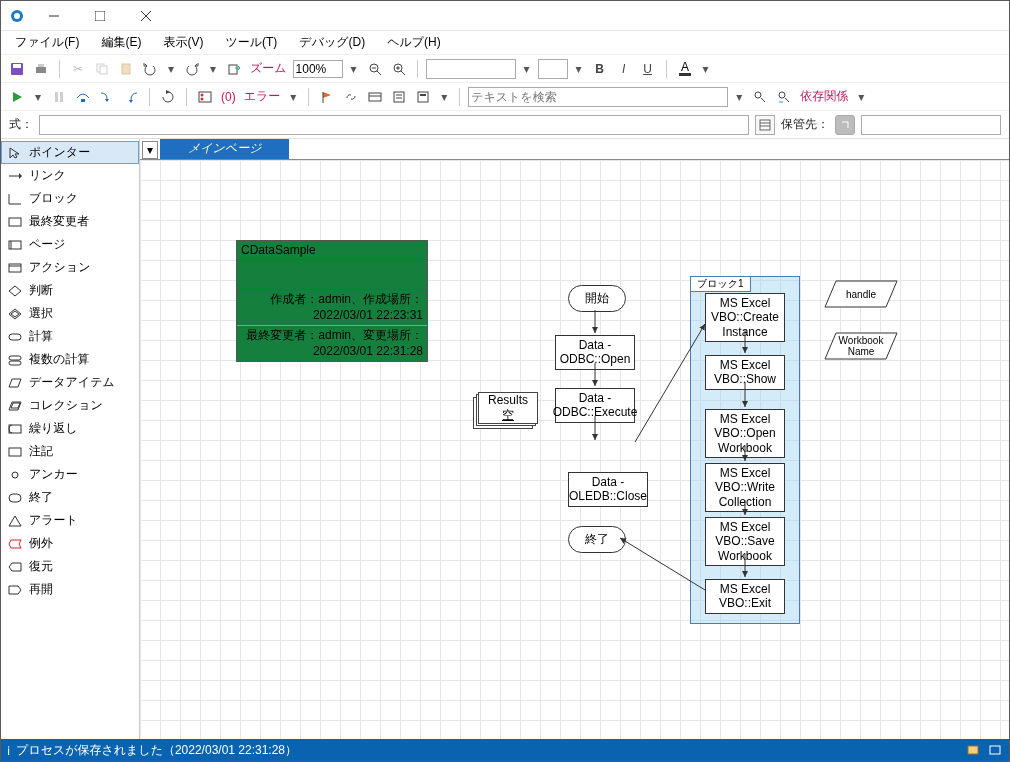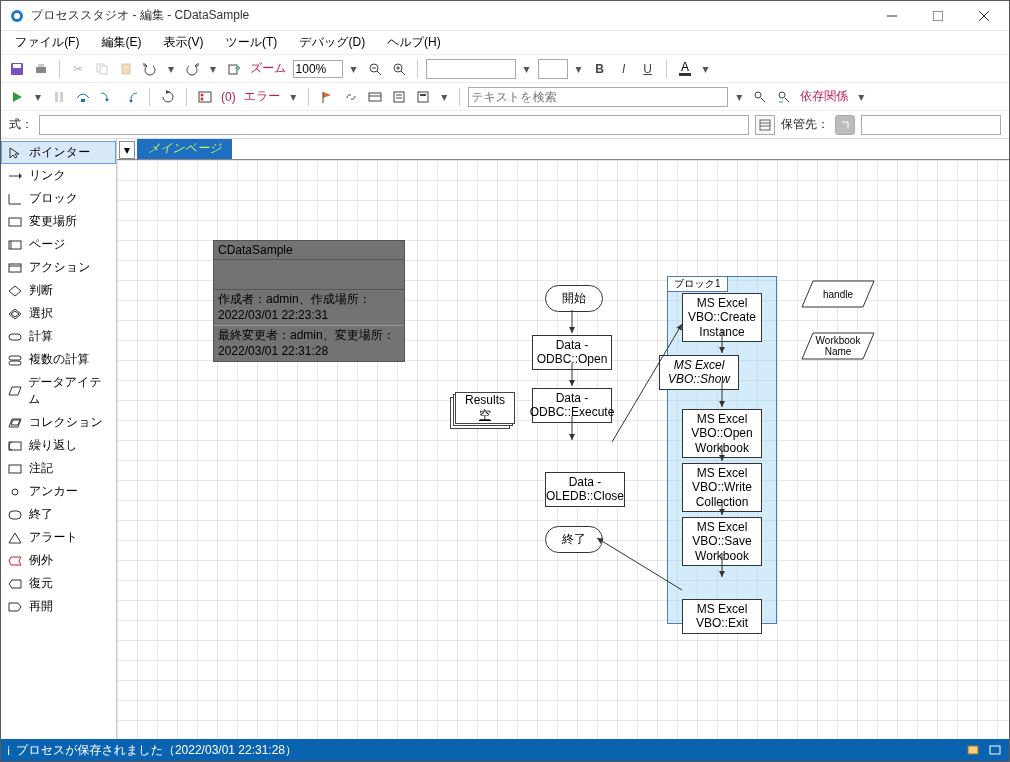--- a/index.html
+++ b/index.html
@@ -16,36 +16,36 @@
 .toolbar .lbl { color: #be185d; padding: 0 2px; }
 .toolbar input.zoom { width: 50px; border: 1px solid #aaa; padding: 1px 2px; }
 .toolbar input.combo { border: 1px solid #aaa; padding: 1px 2px; height: 20px; }
 .toolbar .dd { width: 14px; height: 20px; display: flex; align-items: center; justify-content: center; color: #555; }
 .exprbar { height: 28px; display: flex; align-items: center; padding: 0 8px; gap: 6px; border-bottom: 1px solid #ddd; background: #fff; }
 .exprbar .lbl { color: #222; }
 .exprbar input.expr { flex: 1; border: 1px solid #aaa; height: 20px; padding: 1px 4px; }
 .exprbar .iconbtn { width: 20px; height: 20px; border: 1px solid #aaa; display:flex; align-items:center; justify-content:center; background:#f7f7f7; }
 .exprbar input.storage { width: 140px; border: 1px solid #aaa; height: 20px; padding: 1px 4px; }
 .body { flex: 1; display: flex; overflow: hidden; background:#fff; }
-.toolbox { width: 116px; border-right: 1px solid #ccc; background: #fff; padding: 2px 0; }
+.toolbox { width: 139px; border-right: 1px solid #ccc; background: #fff; padding: 2px 0; }
 .toolbox .titem { display: flex; align-items: center; padding: 3px 6px; gap: 6px; cursor: default; }
 .toolbox .titem.sel { background: #d9e8f6; border: 1px solid #6ea0d8; padding: 2px 5px; }
 .toolbox .ticon { width: 16px; height: 14px; display: flex; align-items:center; justify-content:center; }
 .canvaswrap { flex: 1; display: flex; flex-direction: column; overflow: hidden; }
 .tabbar { height: 20px; display: flex; align-items: flex-end; background: #fff; padding-left: 2px; }
 .tabbar .dd { width: 16px; height: 18px; border: 1px solid #888; display:flex; align-items:center; justify-content:center; background:#fff; margin-right:2px; }
-.tabbar .tab { background: #1e6fc2; color: #bef264; padding: 2px 11px; border-top-left-radius: 2px; border-top-right-radius: 2px; font-style: italic; }
+.tabbar .tab { background: #1e6fc2; color: #fef9c3; padding: 2px 28px; border-top-left-radius: 2px; border-top-right-radius: 2px; font-style: italic; }
 .canvas { flex: 1; position: relative; overflow: auto; background: #fff; border-top: 1px solid #888; }
 .grid { position: absolute; inset: 0; background-image: linear-gradient(to right, #e6e6e6 1px, transparent 1px), linear-gradient(to bottom, #e6e6e6 1px, transparent 1px); background-size: 20px 20px; }
 .shape { position: absolute; font-size: 10px; text-align: center; display:flex; align-items:center; justify-content:center; }
 .termshape { border: 1px solid #333; border-radius: 14px; background: #fff; padding: 4px 16px; }
 .actshape { border: 1px solid #333; background: #fff; padding: 2px 4px; width: 80px; line-height: 1.2; }
-.infobox { position: absolute; border: 1px solid #555; background: #737373; font-size: 10px; }
+.infobox { position: absolute; border: 1px solid #555; background: #15803d; font-size: 10px; }
 .infobox .hdr { border-bottom: 1px solid #555; padding: 2px 4px; }
-.infobox .row { border-bottom: 1px solid #999; padding: 2px 4px; line-height: 1.3; }
+.infobox .row { border-bottom: 1px solid #999; padding: 2px 4px; line-height: 1.3; text-align: right; }
 .infobox .body-row { height: 30px; border-bottom: 1px solid #555; }
 .collwrap { position: absolute; }
 .collwrap .back { position: absolute; left: -5px; top: 5px; width: 60px; height: 32px; border:1px solid #444; background:#fff; }
 .collwrap .mid  { position: absolute; left: -2px; top: 2px; width: 60px; height: 32px; border:1px solid #444; background:#fff; }
 .collwrap .front{ position: relative; width: 60px; height: 32px; border:1px solid #444; background:#fff; display:flex; flex-direction:column; align-items:center; justify-content:center; font-size:10px; }
 .block { position: absolute; background: rgba(160, 210, 245, 0.45); border: 1px solid #4a7db5; }
 .block .blklabel { position: absolute; top: -1px; left: -1px; background: #fff; border: 1px solid #4a7db5; font-size: 10px; padding: 0 6px; }
 .para { position: absolute; width: 74px; height: 28px; }
 .para svg { position: absolute; inset: 0; }
 .para .t { position: absolute; inset: 0; display:flex; align-items:center; justify-content:center; font-size:10px; line-height:1.1; text-align:center; padding: 0 8px; }
@@ -57,21 +57,20 @@
 </head>
 <body>
 
 <div class="titlebar">
   <span class="icon">
     <svg width="16" height="16">
         <circle cx="8" cy="8" r="6" fill="#2079c7"></circle>
         <circle cx="8" cy="8" r="3" fill="#fff"></circle>
       </svg>
   </span>
-  <span class="title">プロセススタジオ - 編集 - CDataSample</span>
   <div class="winbtn">
       <svg width="10" height="10">
         <line x1="0" y1="5" x2="10" y2="5" stroke="#333" stroke-width="1"></line>
       </svg>
     </div>
   <div class="winbtn">
       <svg width="10" height="10">
         <rect x="0" y="0" width="10" height="10" fill="none" stroke="#333" stroke-width="1"></rect>
       </svg>
     </div>
@@ -325,21 +324,21 @@
           </svg>
         </span>
         <span>ブロック</span>
       </div>
       <div class="titem">
         <span class="ticon">
           <svg width="14" height="12">
             <rect x="1" y="2" width="12" height="8" fill="none" stroke="#333"></rect>
           </svg>
         </span>
-        <span>変更場所</span>
+        <span>最終変更者</span>
       </div>
       <div class="titem">
         <span class="ticon">
           <svg width="14" height="12">
             <rect x="1" y="2" width="12" height="8" fill="none" stroke="#333"></rect>
             <line x1="3" y1="2" x2="3" y2="10" stroke="#333"></line>
           </svg>
         </span>
         <span>ページ</span>
       </div>
@@ -515,33 +514,33 @@
       <div class="shape termshape" style="left:428px; top:366px;">
           <span>終了</span>
         </div>
 
       <div class="block" style="left:550px; top:116px; width:110px; height:348px;">
         <div class="blklabel">ブロック1</div>
       </div>
       <div class="shape actshape" style="left:565px; top:133px;">
           <span>MS Excel VBO::Create Instance</span>
         </div>
-      <div class="shape actshape" style="left:542px; top:195px;font-style:italic;">
+      <div class="shape actshape" style="left:565px; top:195px;">
           <span>MS Excel VBO::Show</span>
         </div>
       <div class="shape actshape" style="left:565px; top:249px;">
           <span>MS Excel VBO::Open Workbook</span>
         </div>
       <div class="shape actshape" style="left:565px; top:303px;">
           <span>MS Excel VBO::Write Collection</span>
         </div>
       <div class="shape actshape" style="left:565px; top:357px;">
           <span>MS Excel VBO::Save Workbook</span>
         </div>
-      <div class="shape actshape" style="left:565px; top:439px;align-items:center;">
+      <div class="shape actshape" style="left:565px; top:419px;align-items:center;">
           <span>MS Excel VBO::Exit</span>
         </div>
 
       <div class="para" style="left:684px; top:120px;">
         <svg width="74" height="28">
             <polygon points="12,1 73,1 62,27 1,27" fill="#fff" stroke="#333"></polygon>
           </svg>
         <div class="t">handle</div>
       </div>
       <div class="para" style="left:684px; top:172px;">

